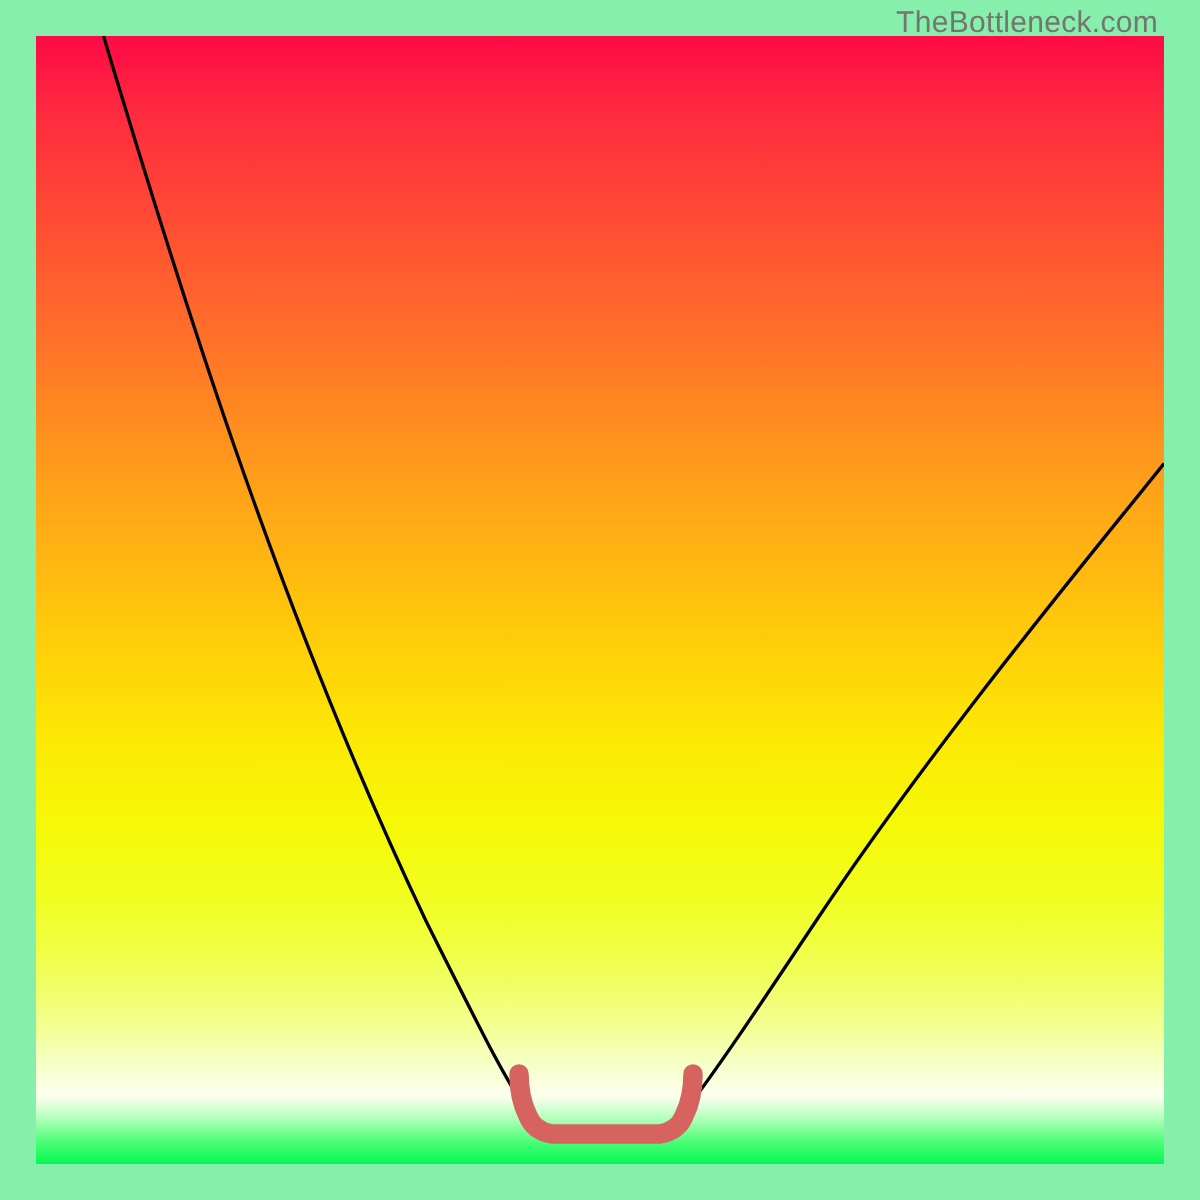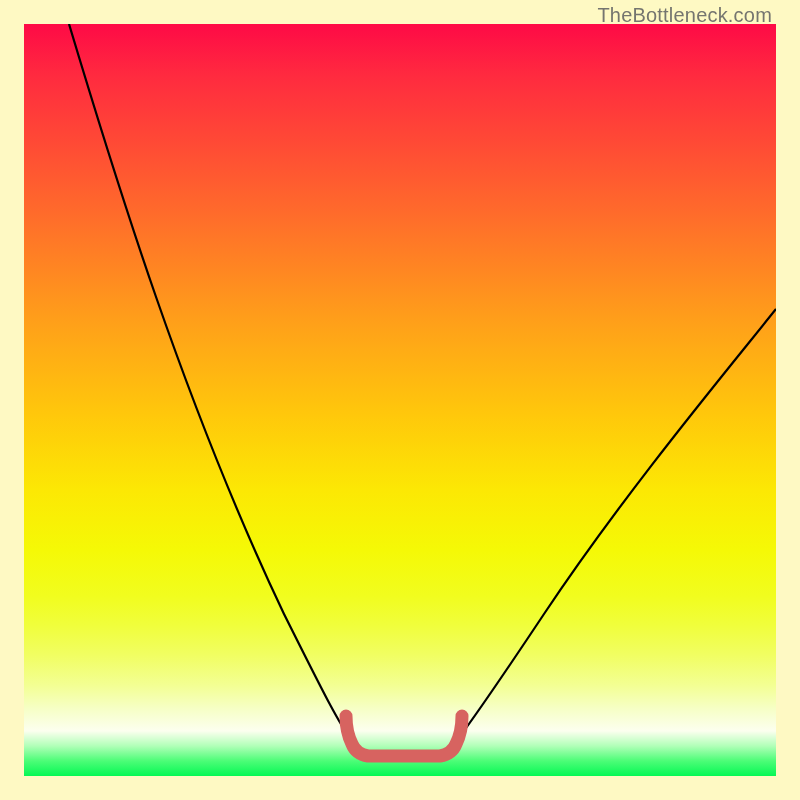--- a/index.html
+++ b/index.html
@@ -8,21 +8,21 @@
     width: 800px;
     height: 800px;
     background: #000;
     overflow: hidden;
     font-family: Arial, Helvetica, sans-serif;
   }
   .container {
     position: relative;
     width: 800px;
     height: 800px;
-    background: #fef9c3;
+    background: #86efac;
   }
   .plot-area {
     position: absolute;
     left: 24px;
     top: 24px;
     width: 752px;
     height: 752px;
     background: linear-gradient(to bottom,
       #fe0a46 0%,
       #ff2b3f 7%,

